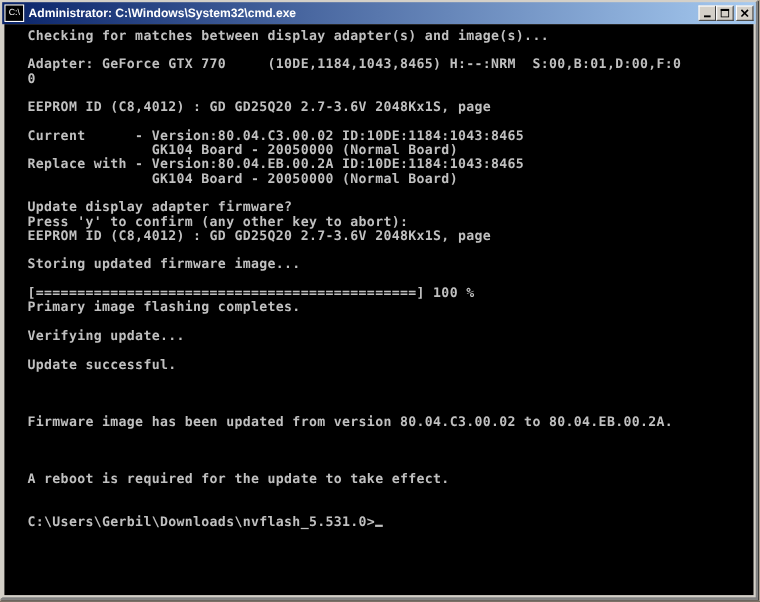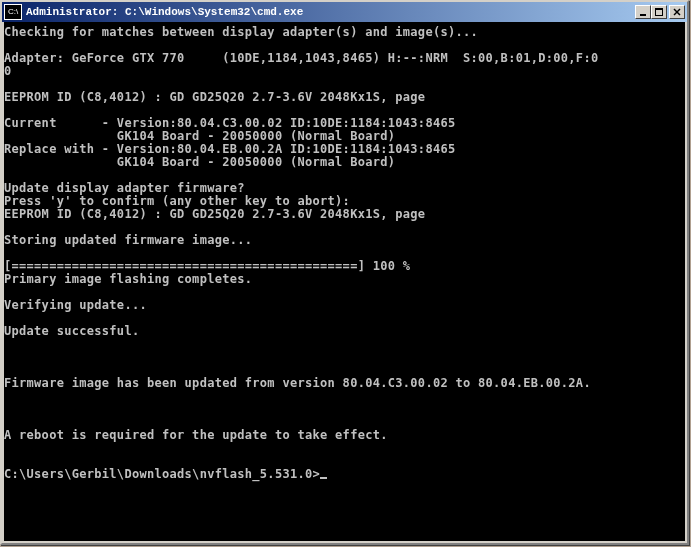--- a/index.html
+++ b/index.html
@@ -42,21 +42,21 @@
     justify-content:center;
   }
   .titlebar-icon-text {
     color: #fff;
     font-size: 8px;
     font-family: Arial, sans-serif;
     line-height: 1;
   }
   .titlebar-text {
     color: #fff;
-    font-family: Liberation Mono, monospace;
+    font-family: Liberation Sans, sans-serif;
     font-size: 11px;
     font-weight: bold;
     flex: 1;
     white-space: nowrap;
   }
   .titlebar-buttons {
     display: flex;
     gap: 0;
   }
   .titlebar-btn {
@@ -82,21 +82,21 @@
     position: absolute;
     top: 20px;
     left: 2px;
     right: 2px;
     bottom: 2px;
     background: #000;
     color: #c0c0c0;
     font-family: "Lucida Console", Monaco, monospace;
     font-size: 12px;
     line-height: 13px;
-    padding: 4px 0;
+    padding: 4px 21px;
     overflow: hidden;
     white-space: pre;
     font-weight: bold;
     letter-spacing: 0.3px;
   }
   .console-line { white-space: pre; }
   .cursor {
     display: inline-block;
     width: 7px;
     height: 2px;

